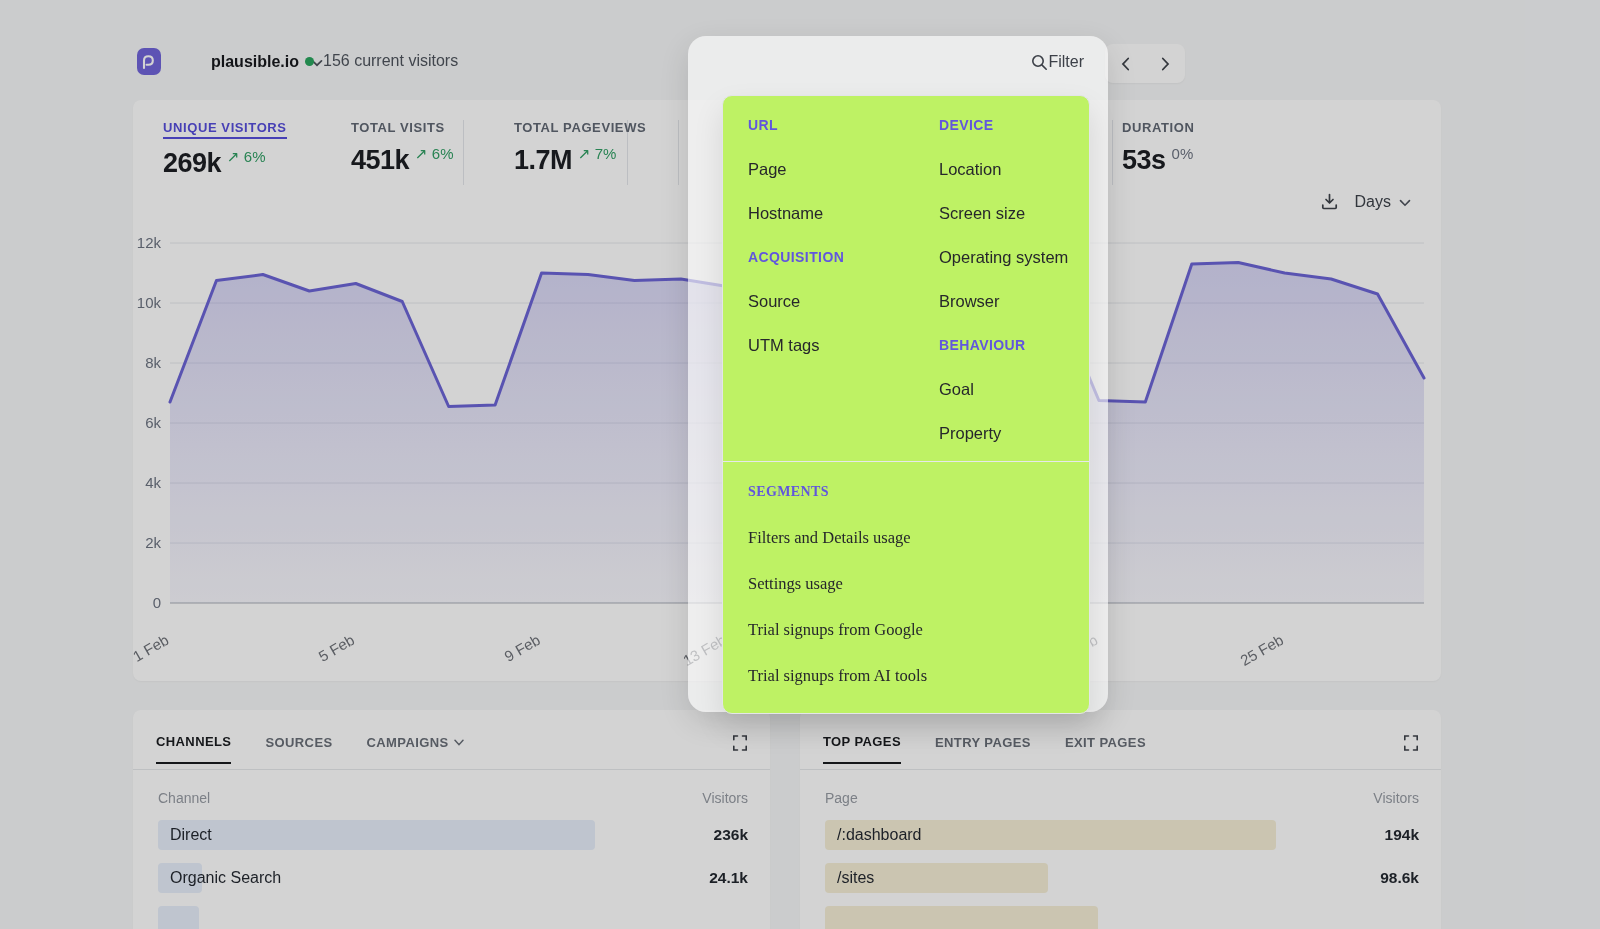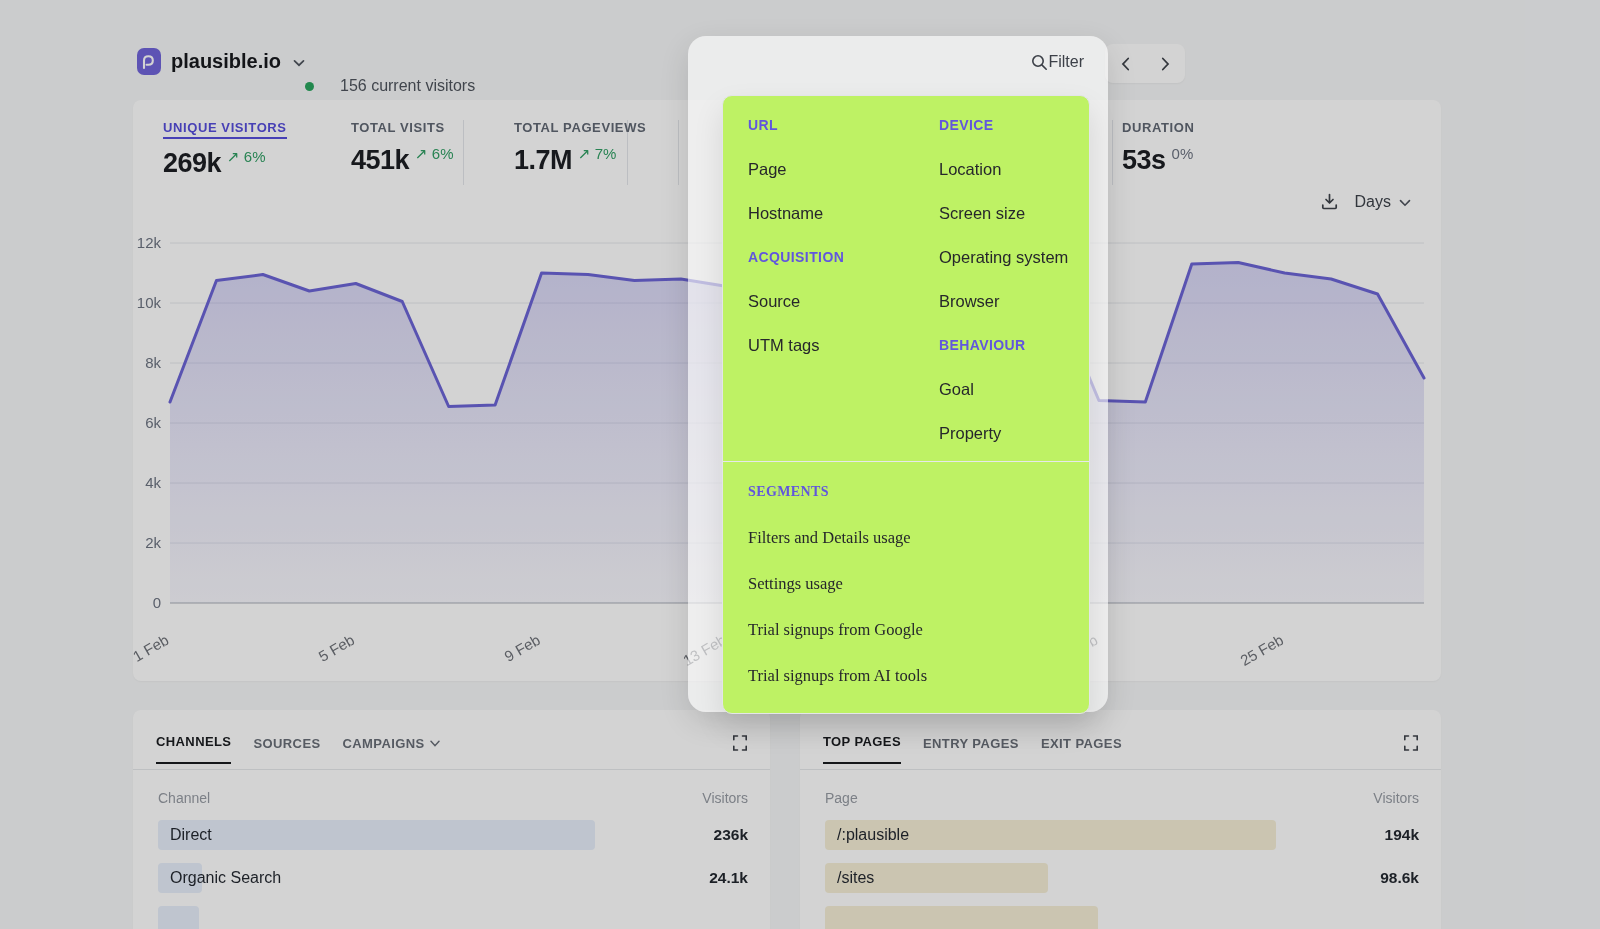--- a/index.html
+++ b/index.html
@@ -7,23 +7,23 @@
   body {
     font-family:"Liberation Sans","DejaVu Sans",sans-serif;
     background:#f6f7f8; position:relative; color:#1b1d22;
   }
   .page { position:absolute; inset:0; }
 
   
   .top-header { position:absolute; left:133px; top:40px; right:159px; height:46px; }
   .brand { position:absolute; left:4px; top:8px; display:flex; align-items:center; gap:10px; cursor:pointer; }
   .logo-mark { width:24px; height:27px; background:#6f63d9; border-radius:7px; display:flex; align-items:center; justify-content:center; }
-  .brand-name { font-size:20px; font-weight:700; color:#14161a; }
+  .brand-name { font-size:16px; font-weight:700; color:#14161a;margin-left:40px; }
   .brand .chev { margin-left:2px; }
-  .visitors-now { position:absolute; left:172px; top:12px; display:flex; align-items:center; gap:26px; cursor:pointer;margin-top:25px; }
+  .visitors-now { position:absolute; left:172px; top:12px; display:flex; align-items:center; gap:9px; cursor:pointer; }
   .green-dot { width:9px; height:9px; border-radius:50%; background:#27a45c; }
   .visitors-text { font-size:16px; color:#4c525b; }
 
   .nav-arrows { position:absolute; right:256px; top:4px; width:80px; height:39px; background:#fff; border-radius:8px;
     display:flex; align-items:center; justify-content:space-around; box-shadow:0 1px 2px rgba(0,0,0,.05); }
   .nav-arrows .arrow-btn { width:34px; height:32px; display:flex; align-items:center; justify-content:center; cursor:pointer; color:#3c4048; }
   .date-box { position:absolute; right:0; top:4px; width:246px; height:39px; background:#fff; border-radius:8px;
     display:flex; align-items:center; justify-content:space-between; padding:0 16px 0 20px; cursor:pointer; box-shadow:0 1px 2px rgba(0,0,0,.05); }
   .date-text { font-size:16px; font-weight:500; color:#1f242c; }
 
@@ -44,21 +44,21 @@
   .interval-btn { display:flex; align-items:center; gap:8px; cursor:pointer; }
   .interval-label { font-size:16px; color:#3a3f47; }
 
   .chart-wrap { position:absolute; inset:0; }
   svg text { font-family:"Liberation Sans","DejaVu Sans",sans-serif; }
 
   
   .card { position:absolute; top:710px; background:#fff; border-radius:8px; box-shadow:0 1px 2px rgba(0,0,0,.04); height:240px; overflow:hidden; }
   .card.left-card { left:133px; width:637px; }
   .card.right-card { left:800px; width:641px; }
-  .tabs-row { position:absolute; top:24px; left:23px; right:23px; display:flex; align-items:flex-end; gap:22px; }
+  .tabs-row { position:absolute; top:24px; left:23px; right:23px; display:flex; align-items:center; gap:34px; }
   .tab { font-size:13px; font-weight:600; letter-spacing:.4px; color:#676d76; text-transform:uppercase; padding-bottom:13px; cursor:pointer; display:flex; align-items:center; gap:5px; }
   .tab.active { color:#17191d; font-weight:700; border-bottom:2px solid #17191d; }
   .tabs-underline { position:absolute; left:0; right:0; top:59px; height:1px; background:#e6e8eb; }
   .expand-btn { position:absolute; top:24px; right:21px; cursor:pointer; color:#3c4048; }
   .thead { position:absolute; top:80px; left:25px; right:22px; display:flex; justify-content:space-between; }
   .thead span { font-size:14px; color:#959aa2; }
   .trow { position:absolute; left:25px; right:22px; height:30px; }
   .trow .bar { position:absolute; left:0; top:0; height:30px; border-radius:4px; }
   .left-card .bar { background:#e7eefa; }
   .right-card .bar { background:#f6eed6; }
@@ -263,21 +263,21 @@
           <path d="M6.5 2H2.8v3.7M11.5 2h3.7v3.7M15.2 12.3V16h-3.7M2.8 12.3V16h3.7"></path>
         </svg>
     </span>
     <div class="tabs-underline"></div>
     <div class="thead">
       <span>Page</span>
       <span>Visitors</span>
     </div>
     <div class="trow" style="top:110px;">
       <span class="bar" style="width: 76%;"></span>
-      <span class="row-label">/:plausible</span>
+      <span class="row-label">/:dashboard</span>
       <span class="row-value">194k</span>
     </div>
     <div class="trow" style="top:153px;">
       <span class="bar" style="width: 37.5%;"></span>
       <span class="row-label">/sites</span>
       <span class="row-value">98.6k</span>
     </div>
     <div class="trow" style="top:196px;">
       <span class="bar" style="width: 46%;"></span>
       <span class="row-label"></span>

